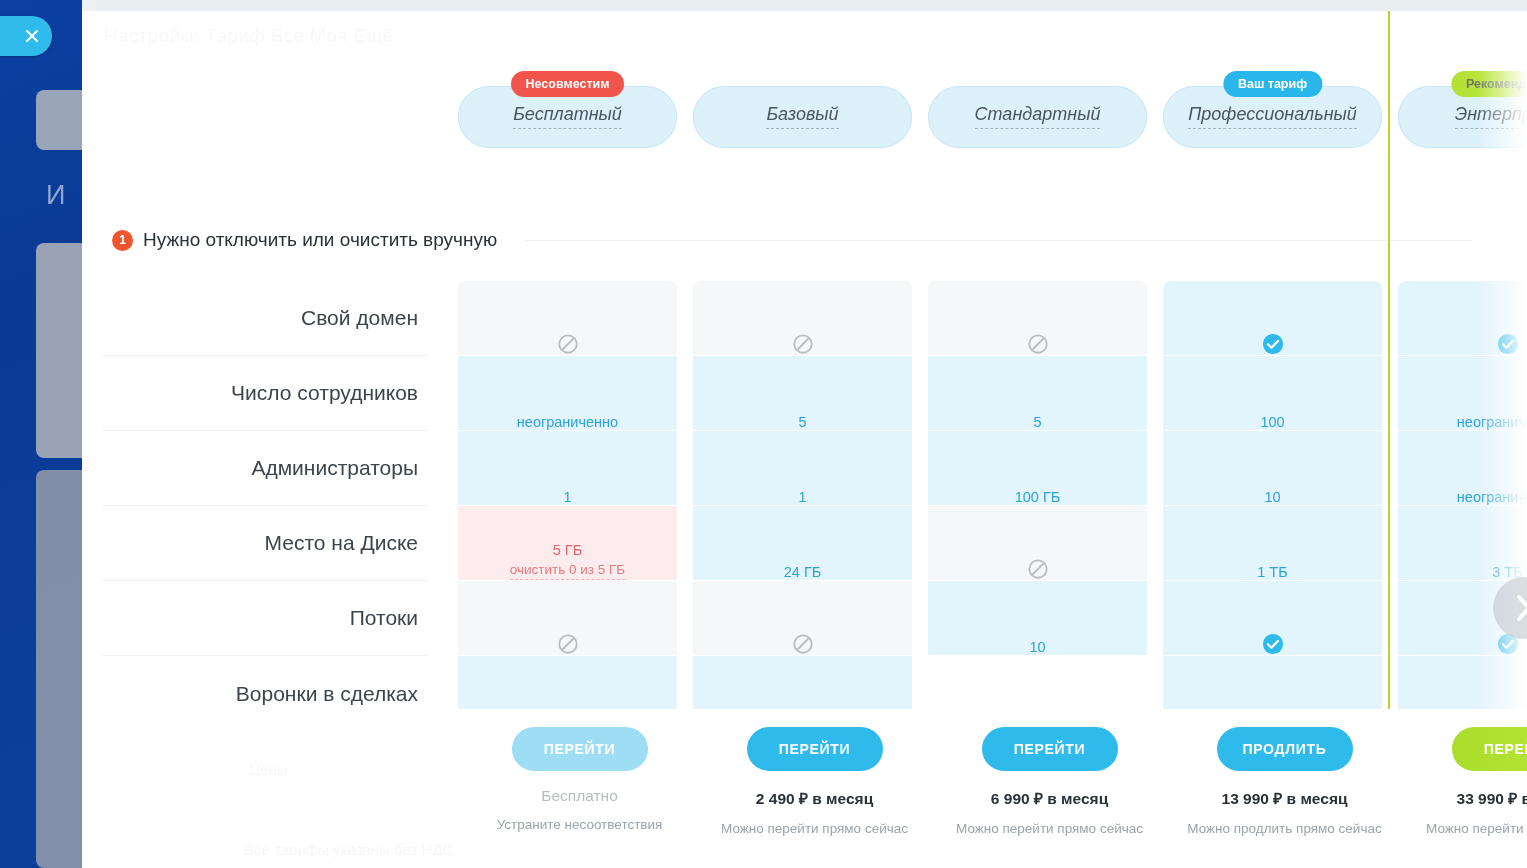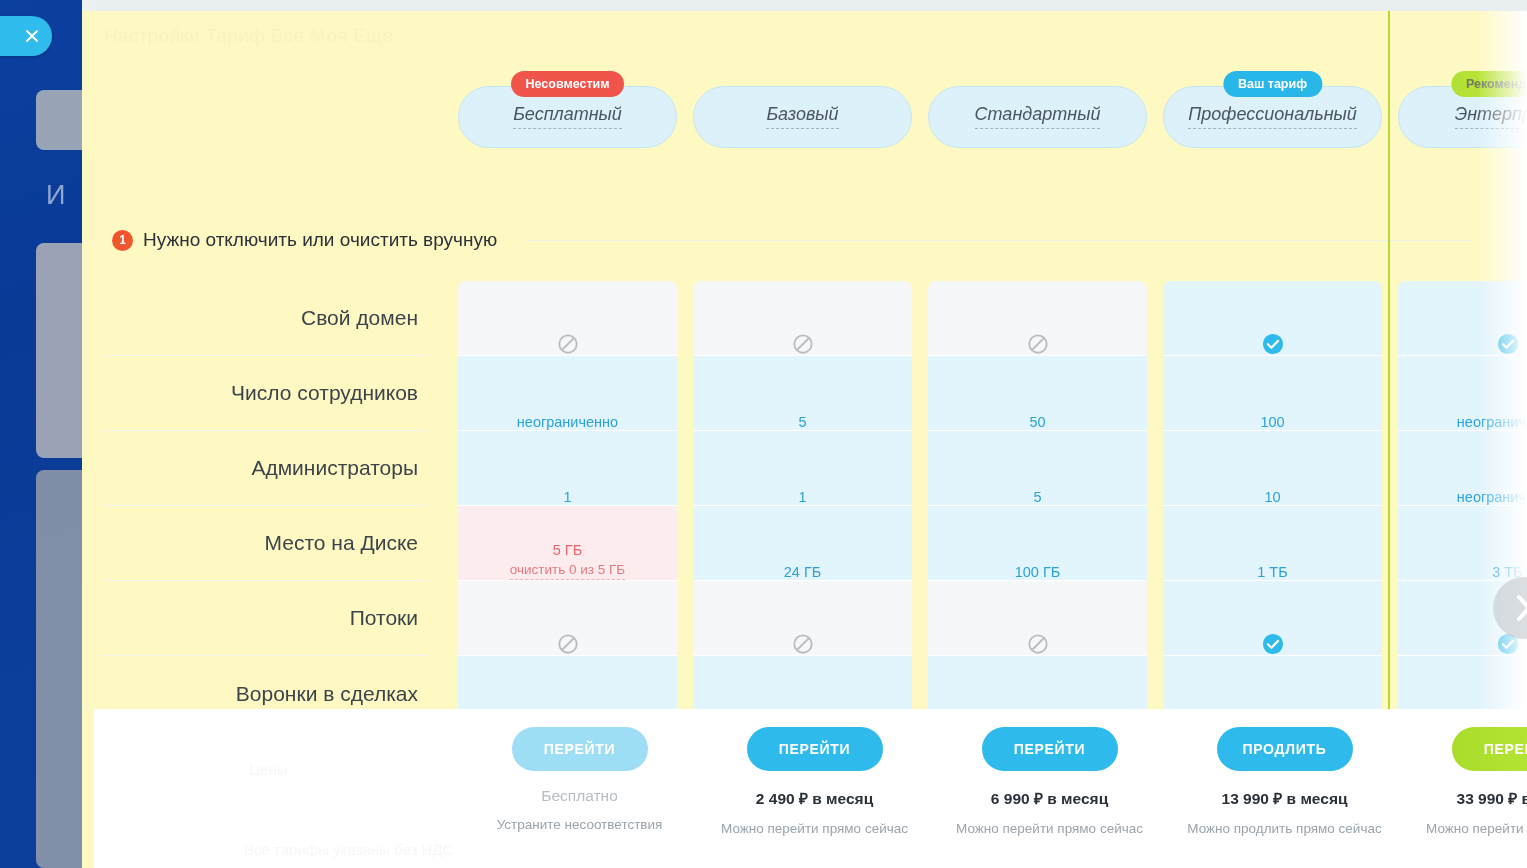--- a/index.html
+++ b/index.html
@@ -43,21 +43,21 @@
   
   .gutter {
     position: absolute; left: 82px; top: 0; width: 14px; height: 868px;
     background: #edf1f2;
   }
 
   
   .card {
     position: absolute; left: 82px; top: 11px;
     width: 1445px; height: 857px;
-    background: #fef9c3;
+    background: #ffffff;
     overflow: hidden;
   }
   .card-ghost-title {
     position: absolute; left: 22px; top: 14px;
     font-size: 19px; color: rgba(120,130,140,.055);
     white-space: nowrap; letter-spacing: .3px;
   }
 
   
   .pill-row {
@@ -339,23 +339,20 @@
             </div>
           </div>
           <div class="col" style="left: 846px;">
             <div class="cell gray first">
               <svg class="ic" viewBox="0 0 24 24">
                 <circle cx="12" cy="12" r="9.5" fill="none" stroke="#b9bdc1" stroke-width="2"></circle>
                 <path d="M6 18 L18 6" stroke="#b9bdc1" stroke-width="2"></path>
               </svg>
             </div>
             <div class="cell blue">
-              <span class="v1">50</span>
-            </div>
-            <div class="cell blue">
               <span class="v1">5</span>
             </div>
             <div class="cell blue">
               <span class="v1">100 ГБ</span>
             </div>
             <div class="cell gray">
               <svg class="ic" viewBox="0 0 24 24">
                 <circle cx="12" cy="12" r="9.5" fill="none" stroke="#b9bdc1" stroke-width="2"></circle>
                 <path d="M6 18 L18 6" stroke="#b9bdc1" stroke-width="2"></path>
               </svg>

